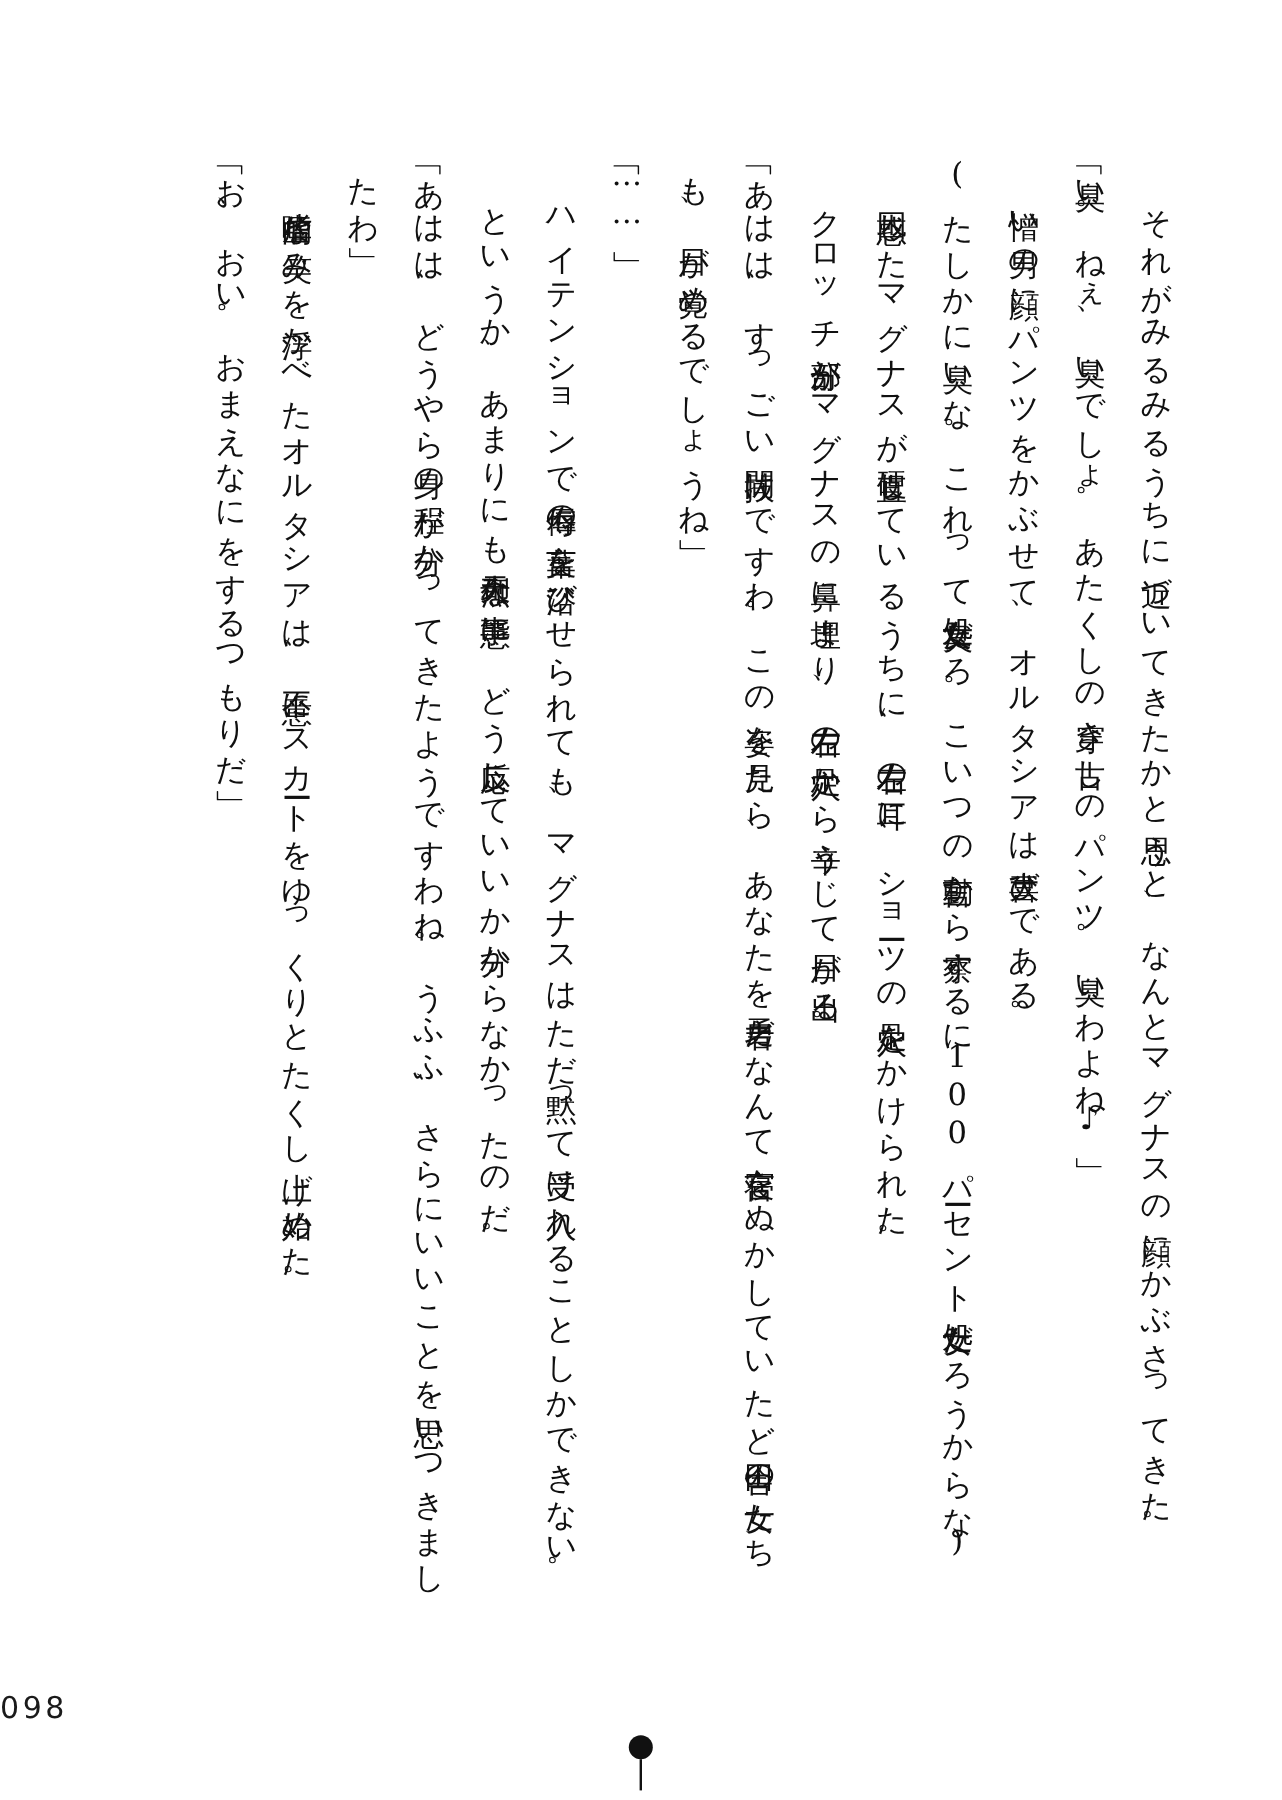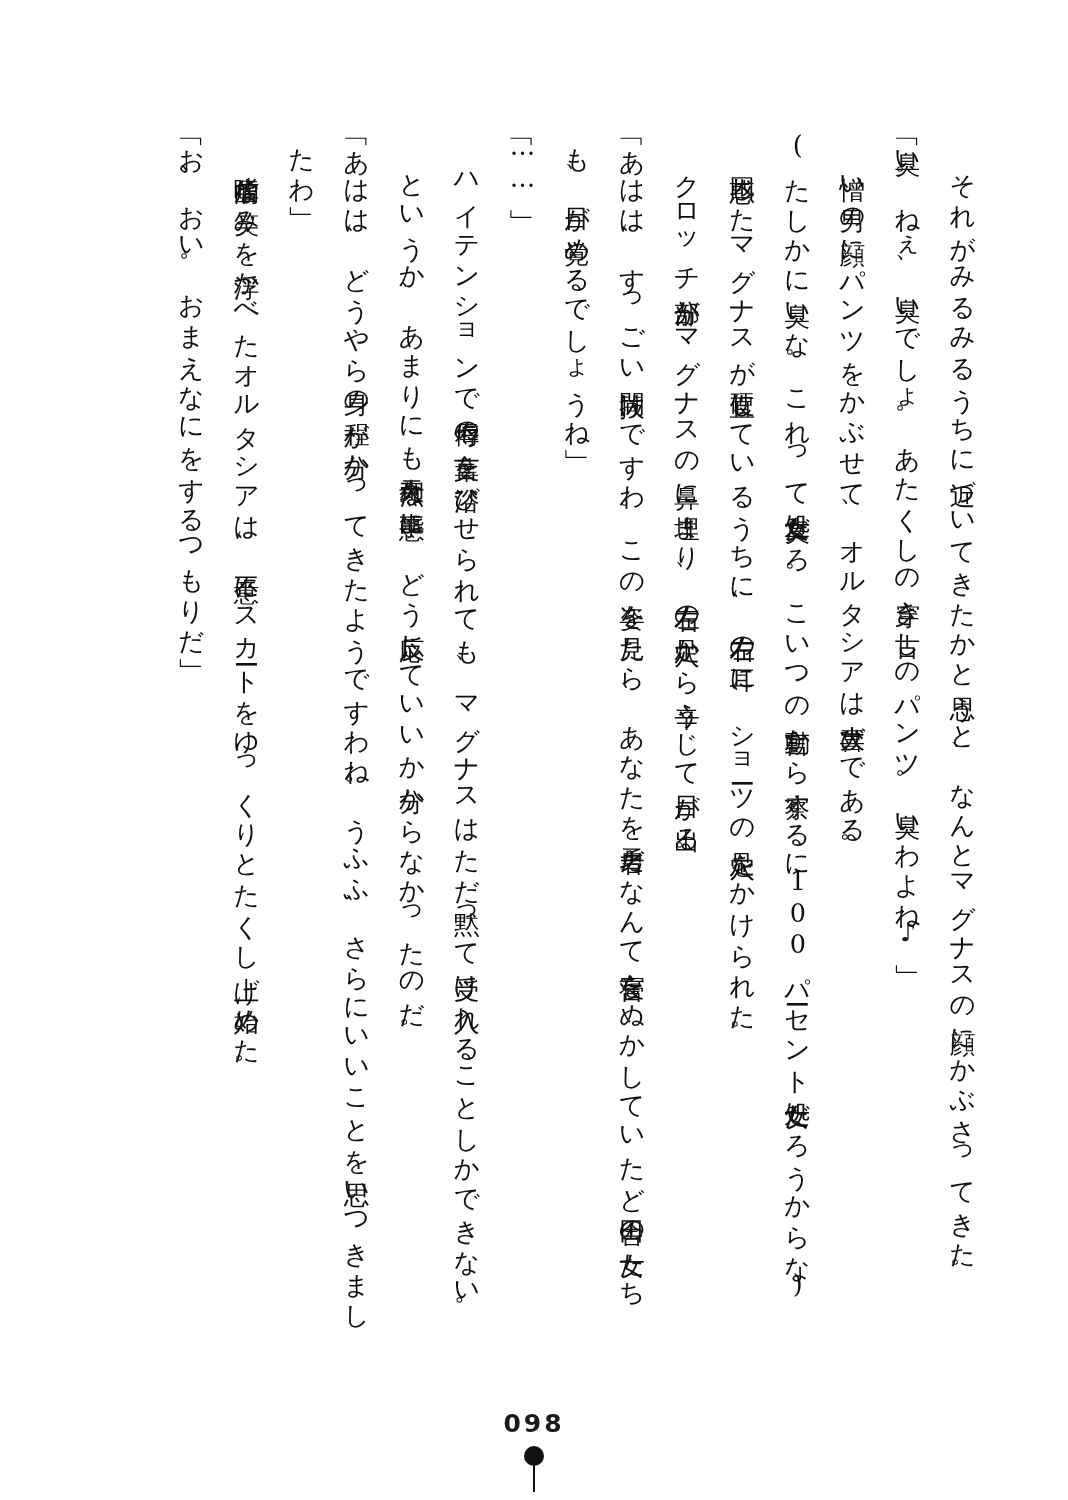--- a/index.html
+++ b/index.html
@@ -43,26 +43,24 @@
   }
   .indent {
     
     padding-top: 27px;
   }
   .page-number {
     position: absolute;
     bottom: 62px;
     left: 0;
     right: 0;
-    text-align: center;
     font-family: "DejaVu Sans", "Liberation Sans", sans-serif;
     font-size: 25px;
     letter-spacing: 0.12em;
     color: #1a1a1a;
-    font-weight: bold;
   }
   .footer-mark {
     position: absolute;
     bottom: 8px;
     left: 50%;
     transform: translateX(-50%);
     width: 22px;
     height: 46px;
   }
   .footer-mark .dot {

